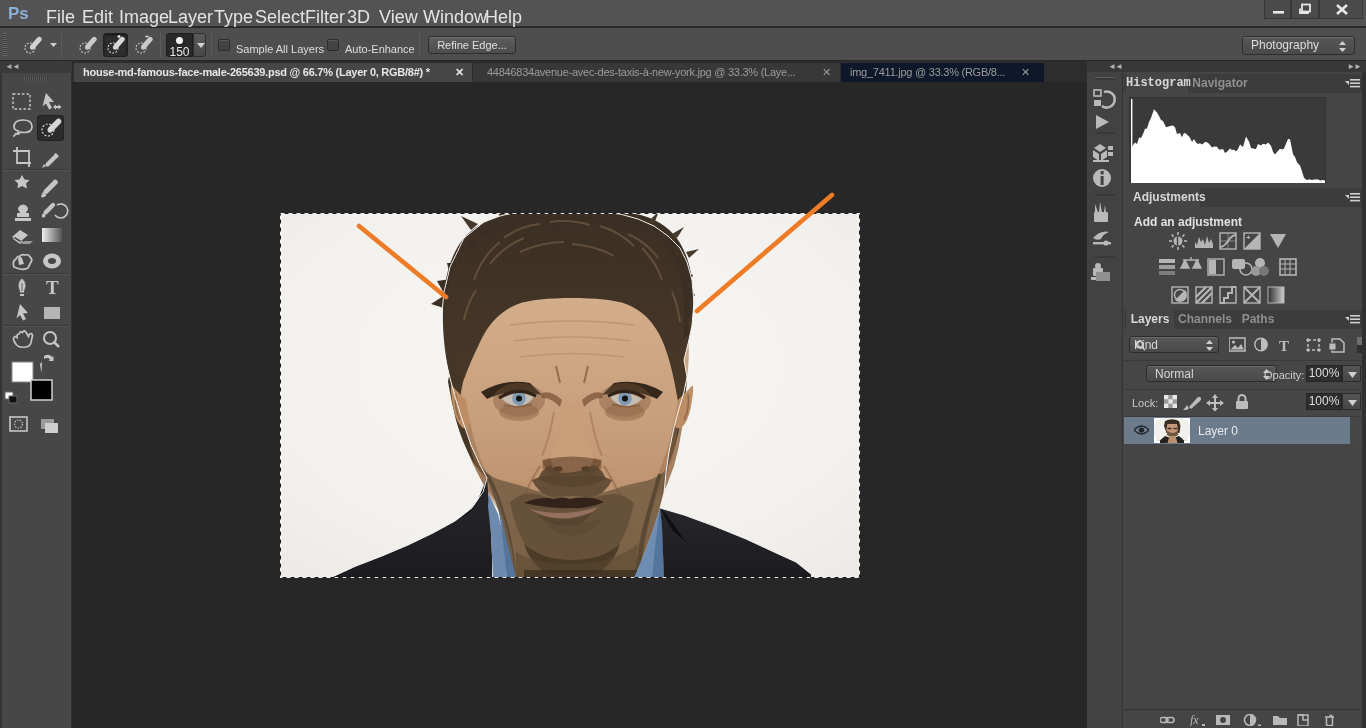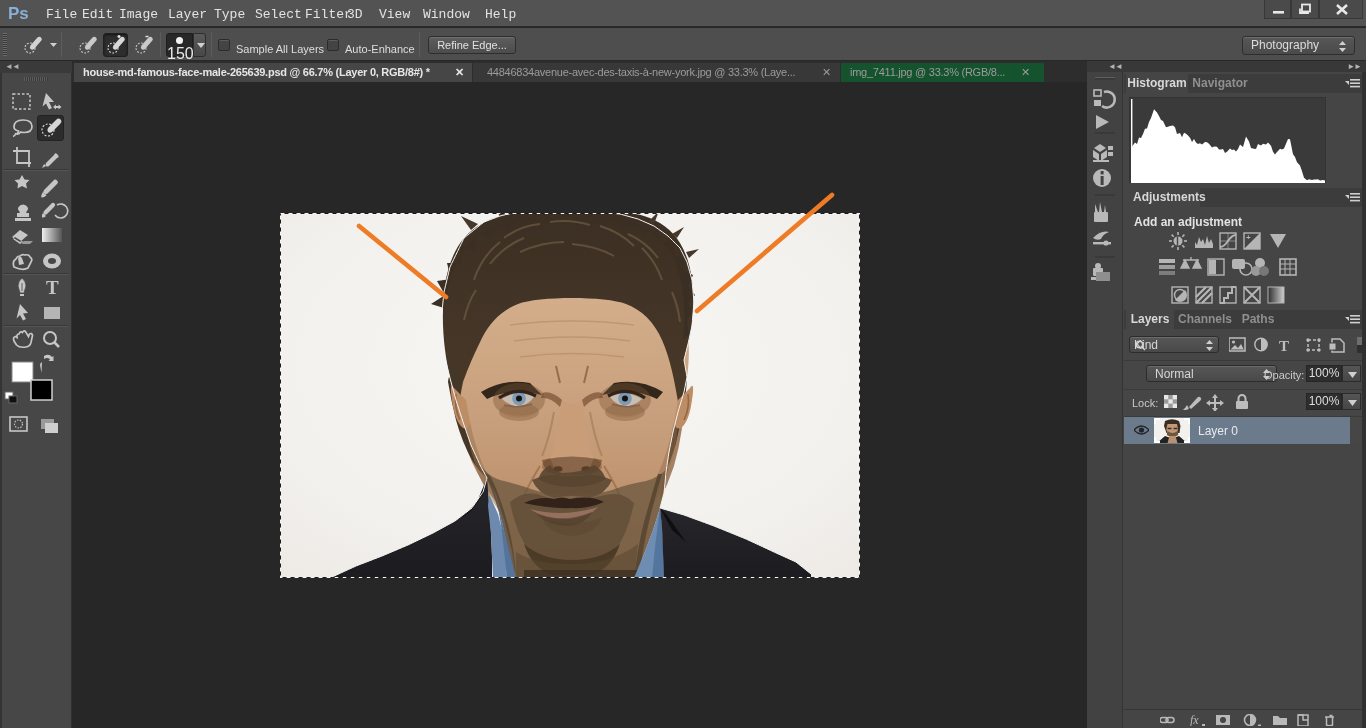--- a/index.html
+++ b/index.html
@@ -1,21 +1,21 @@
 <!DOCTYPE html>
 <html><head><meta charset="utf-8">
 <style>
 * { margin:0; padding:0; box-sizing:border-box; }
 html,body { width:1366px; height:728px; overflow:hidden; background:#272727; }
 #app { position:relative; width:1262px; height:728px; font-family:"Liberation Sans", sans-serif; -webkit-font-smoothing:antialiased; }
 
 
 #titlebar { position:absolute; left:0; top:0; width:1366px; height:27px; background:#535353; border-bottom:1px solid #2b2b2b; }
 #pslogo { position:absolute; left:8px; top:4px; font-size:17px; font-weight:bold; color:#8ab0d5; letter-spacing:0px; }
-.menu { position:absolute; top:7px; font-size:13px; color:#e3e3e3;font-family:Liberation Mono, monospace; }
+.menu { position:absolute; top:7px; font-size:18px; color:#e3e3e3; }
 .winbtns { position:absolute; right:3px; top:0; height:19px; }
 .wb { display:inline-block; width:30px; height:19px; background:#4a4a4a; border:1px solid #383838; border-top:none; color:#e8e8e8; text-align:center; font-size:11px; line-height:17px; vertical-align:top; font-weight:bold; }
 
 
 #optbar { position:absolute; left:0; top:28px; width:1366px; height:33px; background:#4e4e4e; border-bottom:1px solid #282828; }
 .grip { position:absolute; left:3px; top:5px; width:4px; height:23px;
   background:repeating-linear-gradient(to bottom,#6a6a6a 0 1px,#3a3a3a 1px 2px); }
 .vsep { position:absolute; top:4px; width:1px; height:25px; background:#414141; border-right:1px solid #5c5c5c; }
 .optcheck { position:absolute; top:11px; width:12px; height:12px; background:#444; border:1px solid #2c2c2c; border-radius:2px; box-shadow:inset 0 1px 0 #5c5c5c; }
 .optlabel { position:absolute; top:15px; font-size:11px; color:#dedede; }
@@ -115,21 +115,21 @@
         </g>
         <g transform="translate(135,7)">
           <circle cx="6" cy="13" r="5" fill="none" stroke="#c6c6c6" stroke-width="1.1" stroke-dasharray="1.8 1.5"></circle>
           <path d="M6 11 L13 3 q2.2 -2.2 4 -0.5 q1.8 1.8 -0.5 4 L10 14 q-1.8 1.4 -3.6 0 q-1.2 -1.5 0 -3 Z" fill="#c9c9c9"></path>
           <path d="M10.5 1.5 h3" stroke="#e8e8e8" stroke-width="1.4"></path>
         </g>
       </g>
     </svg>
     <div id="brushbox">
       <div style="position:absolute;left:9px;top:3px;width:7px;height:7px;border-radius:50%;background:#f2f2f2;"></div>
-      <div style="position:absolute;left:0;top:11px;width:25px;text-align:center;font-size:16px;color:#e8e8e8;">150</div>
+      <div style="position:absolute;left:0;top:11px;width:25px;text-align:center;font-size:12px;color:#e8e8e8;">150</div>
     </div>
     <div id="brushdd">
         <svg style="position:absolute;left:3px;top:9px;" width="8" height="5">
           <path d="M0 0 H8 L4 5 Z" fill="#d0d0d0"></path>
         </svg>
       </div>
     <div class="optcheck" style="left:218px;"></div>
     <div class="optlabel" style="left:236px;">Sample All Layers</div>
     <div class="optcheck" style="left:327px;"></div>
     <div class="optlabel" style="left:345px;">Auto-Enhance</div>
@@ -224,21 +224,21 @@
 
   <div id="tabbar">
     <div class="dtab" style="left:2px; width:398px; background:#464646; color:#e6e6e6; font-weight:bold;">
       <span class="t" style="left:9px; width:362px; letter-spacing:-0.25px;">house-md-famous-face-male-265639.psd @ 66.7% (Layer 0, RGB/8#) *</span>
       <span class="x" style="left:381px;">✕</span>
     </div>
     <div class="dtab" style="left:401px; width:367px; background:#383838; color:#9b9b9b;">
       <span class="t" style="left:14px; width:338px; letter-spacing:-0.25px;">44846834avenue-avec-des-taxis-à-new-york.jpg @ 33.3% (Laye...</span>
       <span class="x" style="left:349px;">✕</span>
     </div>
-    <div class="dtab" style="left:769px; width:203px; background:#14532d; color:#9b9b9b;">
+    <div class="dtab" style="left:769px; width:203px; background:#0f172a; color:#9b9b9b;">
       <span class="t" style="left:9px; width:168px; letter-spacing:-0.25px;">img_7411.jpg @ 33.3% (RGB/8...</span>
       <span class="x" style="left:180px;">✕</span>
     </div>
   </div>
 
   <div id="canvas">
     <svg width="1015" height="625" viewBox="0 0 1015 625">
       <defs>
         <radialGradient id="paper" cx="0.5" cy="0.42" r="0.8">
           <stop offset="0" stop-color="#f8f6f2"></stop>
@@ -449,21 +449,21 @@
           <rect x="6" y="196" width="10" height="8" rx="1"></rect>
           <circle cx="11" cy="194" r="3"></circle>
           <rect x="4" y="205" width="14" height="3"></rect>
           <rect x="9" y="200" width="14" height="9" fill="#8f8f8f"></rect>
         </g>
       </svg>
     </div>
     <div id="panels">
 
       <div class="ptabrow" style="top:2px;">
-        <div class="ptab on" style="left:2px; width:62px;">Histogram</div>
+        <div class="ptab on" style="left:2px; width:62px;font-family:Liberation Mono, monospace;">Histogram</div>
         <div class="ptab off" style="left:64px; width:64px;">Navigator</div>
         <svg class="pmenu" width="16" height="11">
             <path d="M0 3 l4 4 l0 -4 Z" fill="#cfcfcf"></path>
             <rect x="5" y="1" width="10" height="1.6" fill="#cfcfcf"></rect>
             <rect x="5" y="4.4" width="10" height="1.6" fill="#cfcfcf"></rect>
             <rect x="5" y="7.8" width="10" height="1.6" fill="#cfcfcf"></rect>
           </svg>
       </div>
       <div style="position:absolute; left:0; top:21px; width:242px; height:95px; background:#454545;">
         <svg style="position:absolute;left:5px;top:4px;" width="197" height="86" viewBox="0 0 197 86">

